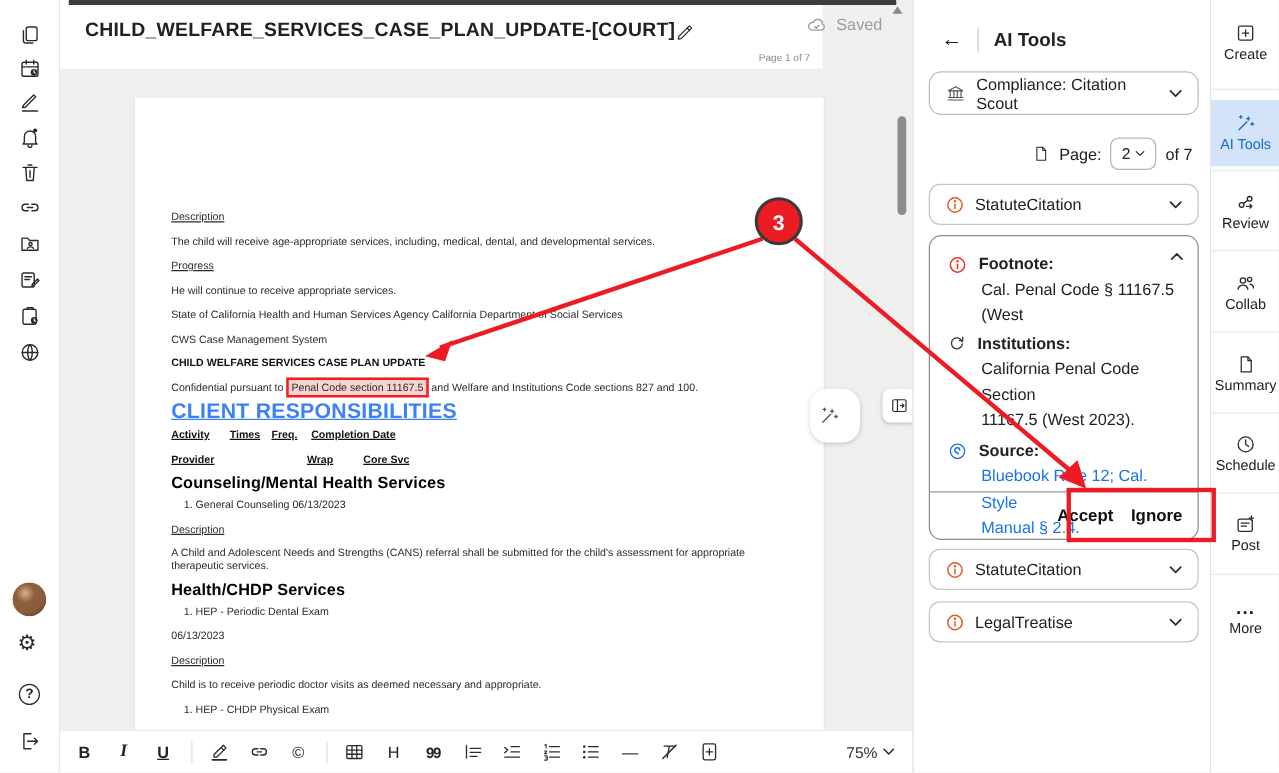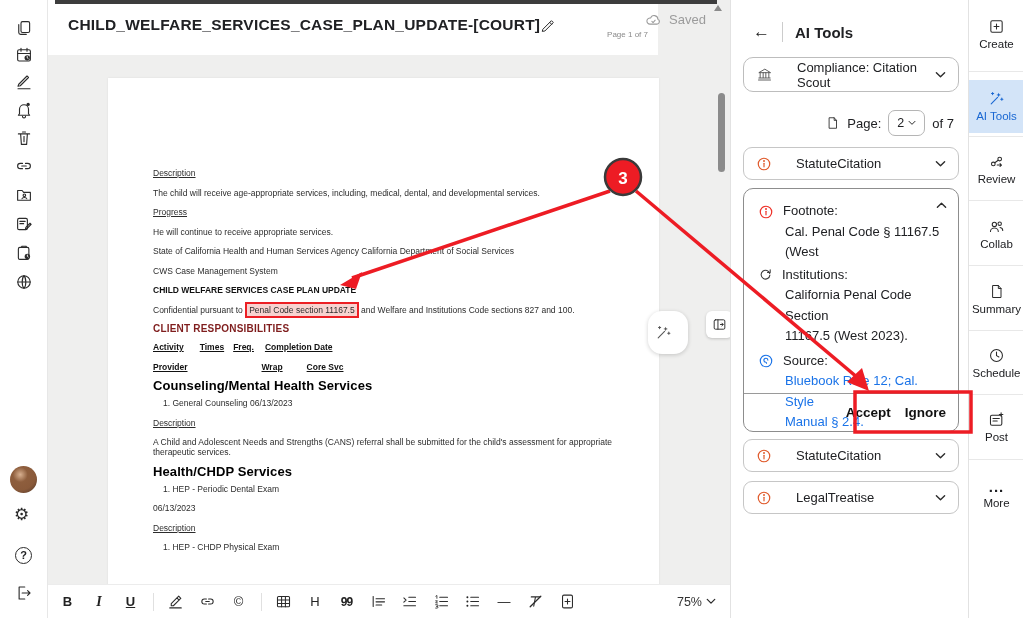--- a/index.html
+++ b/index.html
@@ -15,33 +15,33 @@
     background:radial-gradient(circle at 38% 32%, #d8b090 0%, #a8765022 30%, #8a5a3a 62%, #4a3226 100%), #8a5a3a; }
   .help-circle { position:absolute; left:15px; top:547px; width:17px; height:17px; border:1.6px solid #2b2b2b; border-radius:50%;
     font-size:11px; font-weight:700; text-align:center; line-height:14px; }
   .gear-glyph { position:absolute; left:14px; top:506px; font-size:17px; line-height:18px; color:#2b2b2b; }
 
   
   .dark-strip { position:absolute; left:55px; top:0; width:662px; height:4px; background:#3d3d3d; z-index:6; }
   .topbar { position:absolute; left:48px; top:0; width:610px; height:55px; background:#fff; z-index:5; }
   .doc-title { position:absolute; left:20px; top:16px; font-size:15.5px; font-weight:700; letter-spacing:.2px; white-space:nowrap; }
   .title-pencil { position:absolute; left:492px; top:18px; width:16px; height:16px; }
-  .page-indicator { position:absolute; right:10px; bottom:16px; font-size:8px; color:#8a8a8a;margin-left:35px; }
+  .page-indicator { position:absolute; right:10px; bottom:4px; font-size:8px; color:#8a8a8a;margin-left:35px; }
   .saved-wrap { position:absolute; left:645px; top:12px; z-index:6; display:flex; align-items:flex-end; gap:7px; color:#9b9b9b; font-size:13px; }
   .vscroll-arrow { position:absolute; left:714px; top:5px; width:0; height:0; border-left:4px solid transparent; border-right:4px solid transparent; border-bottom:6px solid #8a8a8a; z-index:6; }
   .vscroll-thumb { position:absolute; left:718px; top:93px; width:7px; height:79px; background:#8b8b8b; border-radius:4px; z-index:6; }
 
   
   .doc-viewport { position:absolute; left:48px; top:0; width:682px; height:618px; background:#efefee; }
   .page { position:absolute; left:60px; top:78px; width:551px; height:540px; background:#fff; box-shadow:0 0 2px rgba(0,0,0,.08); }
-  .page-content { padding:90px 24px 0 29px; width:100%;margin-left:16px; }
+  .page-content { padding:90px 24px 0 29px; width:100%; }
   .dl { font-size:8.5px; line-height:10px; color:#2c2c2c; margin-bottom:9.5px; }
   .dl.lbl { text-decoration:underline; }
   .dl.bold { font-weight:700; color:#111; }
-  .dl.h1 { font-size:10px; font-weight:700; color:#7f1d1d; letter-spacing:.2px; margin:4px 0 8px; }
+  .dl.h1 { font-size:17px; font-weight:700; color:#3b82f6; text-decoration:underline; letter-spacing:.2px; margin:4px 0 8px; }
   .dl.h2 { font-size:13px; font-weight:700; color:#000; margin:5px 0 7px; letter-spacing:.1px; }
   .dl.cols span { font-weight:700; text-decoration:underline; color:#111; }
   .dl.li { padding-left:10px; }
   .mt8 { margin-top:8px; }
   .mt6 { margin-top:6px; }
   .hl-red { background:#f8d3d0; border:2px solid #ec1f24; padding:1px 2px; }
   .c-gap1 { margin-right:16px; } .c-gap2 { margin-right:9px; } .c-gap3 { margin-right:11px; }
   .p-gap1 { margin-right:74px; } .p-gap2 { margin-right:24px; }
 
   
@@ -62,33 +62,33 @@
   .zoom-ctl { margin-left:auto; font-size:12.5px; color:#333; display:flex; align-items:center; gap:4px; cursor:pointer; }
 
   
   .ai-panel { position:absolute; left:730px; top:0; width:238px; height:618px; background:#fff; border-left:1px solid #e2e2e2; z-index:9; }
   .ai-head { position:absolute; left:22px; top:22px; display:flex; align-items:center; gap:12px; }
   .back-arrow { font-size:17px; color:#222; cursor:pointer; line-height:20px; }
   .ai-head-sep { width:1px; height:20px; background:#ccc; }
   .ai-title { font-size:15px; font-weight:700; }
   .pill { position:absolute; left:12px; width:216px; background:#fff; border:1px solid #bdbdbd; border-radius:10px;
     display:flex; align-items:center; padding:0 12px; cursor:pointer; }
-  .pill .plabel { font-size:13px; margin-left:24px; }
+  .pill .plabel { font-size:13px; margin-left:8px; }
   .pill .chev { margin-left:auto; }
   .compliance { top:57px; height:35px; }
   .page-row { position:absolute; right:14px; top:110px; display:flex; align-items:center; gap:7px; font-size:13px; }
   .page-select { width:37px; height:26px; border:1px solid #b5b5b5; border-radius:7px; display:flex; align-items:center;
     justify-content:center; gap:4px; font-size:12.5px; cursor:pointer; }
   .cite-pill { height:33px; border-radius:9px; border-color:#c6c6c6; }
   .cite-1 { top:147px; } .cite-2 { top:439px; } .cite-3 { top:481px; }
 
   .fn-card { position:absolute; left:12px; top:188px; width:216px; height:244px; border:1px solid #8d8d8d; border-radius:10px; background:#fff; }
   .fn-body { padding:12px 12px 0 14px; font-size:13px; line-height:20.5px; }
   .fn-row { display:flex; gap:9px; }
-  .fn-row .txt { font-weight:400;text-align:right; }
+  .fn-row .txt { font-weight:700;text-align:right; }
   .fn-indent { padding-left:27px; }
   .fn-chev-up { position:absolute; right:11px; top:12px; cursor:pointer; }
   .link-blue { color:#1a73e8; cursor:pointer; }
   .fn-footer { position:absolute; left:0; bottom:0; width:100%; height:38px; border-top:1px solid #9a9a9a;
     display:flex; align-items:center; justify-content:flex-end; gap:14px; padding-right:12px; }
   .fn-btn { font-size:13.5px; font-weight:700; color:#111; cursor:pointer; }
 
   
   .right-rail { position:absolute; left:968px; top:0; width:55px; height:618px; background:#fff; border-left:1px solid #e2e2e2; z-index:9; }
   .rail-item { position:absolute; left:0; width:55px; text-align:center; cursor:pointer; }
@@ -121,20 +121,21 @@
       <div class="dl cols"><span class="c-gap1">Activity</span><span class="c-gap2">Times</span><span class="c-gap3">Freq.</span><span>Completion Date</span></div>
       <div class="dl cols"><span class="p-gap1">Provider</span><span class="p-gap2">Wrap</span><span>Core Svc</span></div>
       <div class="dl h2">Counseling/Mental Health Services</div>
       <div class="dl li">1.  General Counseling 06/13/2023</div>
       <div class="dl lbl mt8">Description</div>
       <div class="dl">A Child and Adolescent Needs and Strengths (CANS) referral shall be submitted for the child's assessment for appropriate therapeutic services.</div>
       <div class="dl h2">Health/CHDP Services</div>
       <div class="dl li">1.  HEP - Periodic Dental Exam</div>
       <div class="dl mt6">06/13/2023</div>
       <div class="dl lbl">Description</div>
+      <div class="dl">Child is to receive periodic doctor visits as deemed necessary and appropriate.</div>
       <div class="dl li">1.  HEP - CHDP Physical Exam</div>
     </div>
   </div>
 </div>
 
 <div class="dark-strip"></div>
 <div class="topbar">
   <div class="doc-title">CHILD_WELFARE_SERVICES_CASE_PLAN_UPDATE-[COURT]</div>
   <div class="title-pencil">
     <span class="ic"><svg width="16" height="16" viewBox="0 0 24 24">

